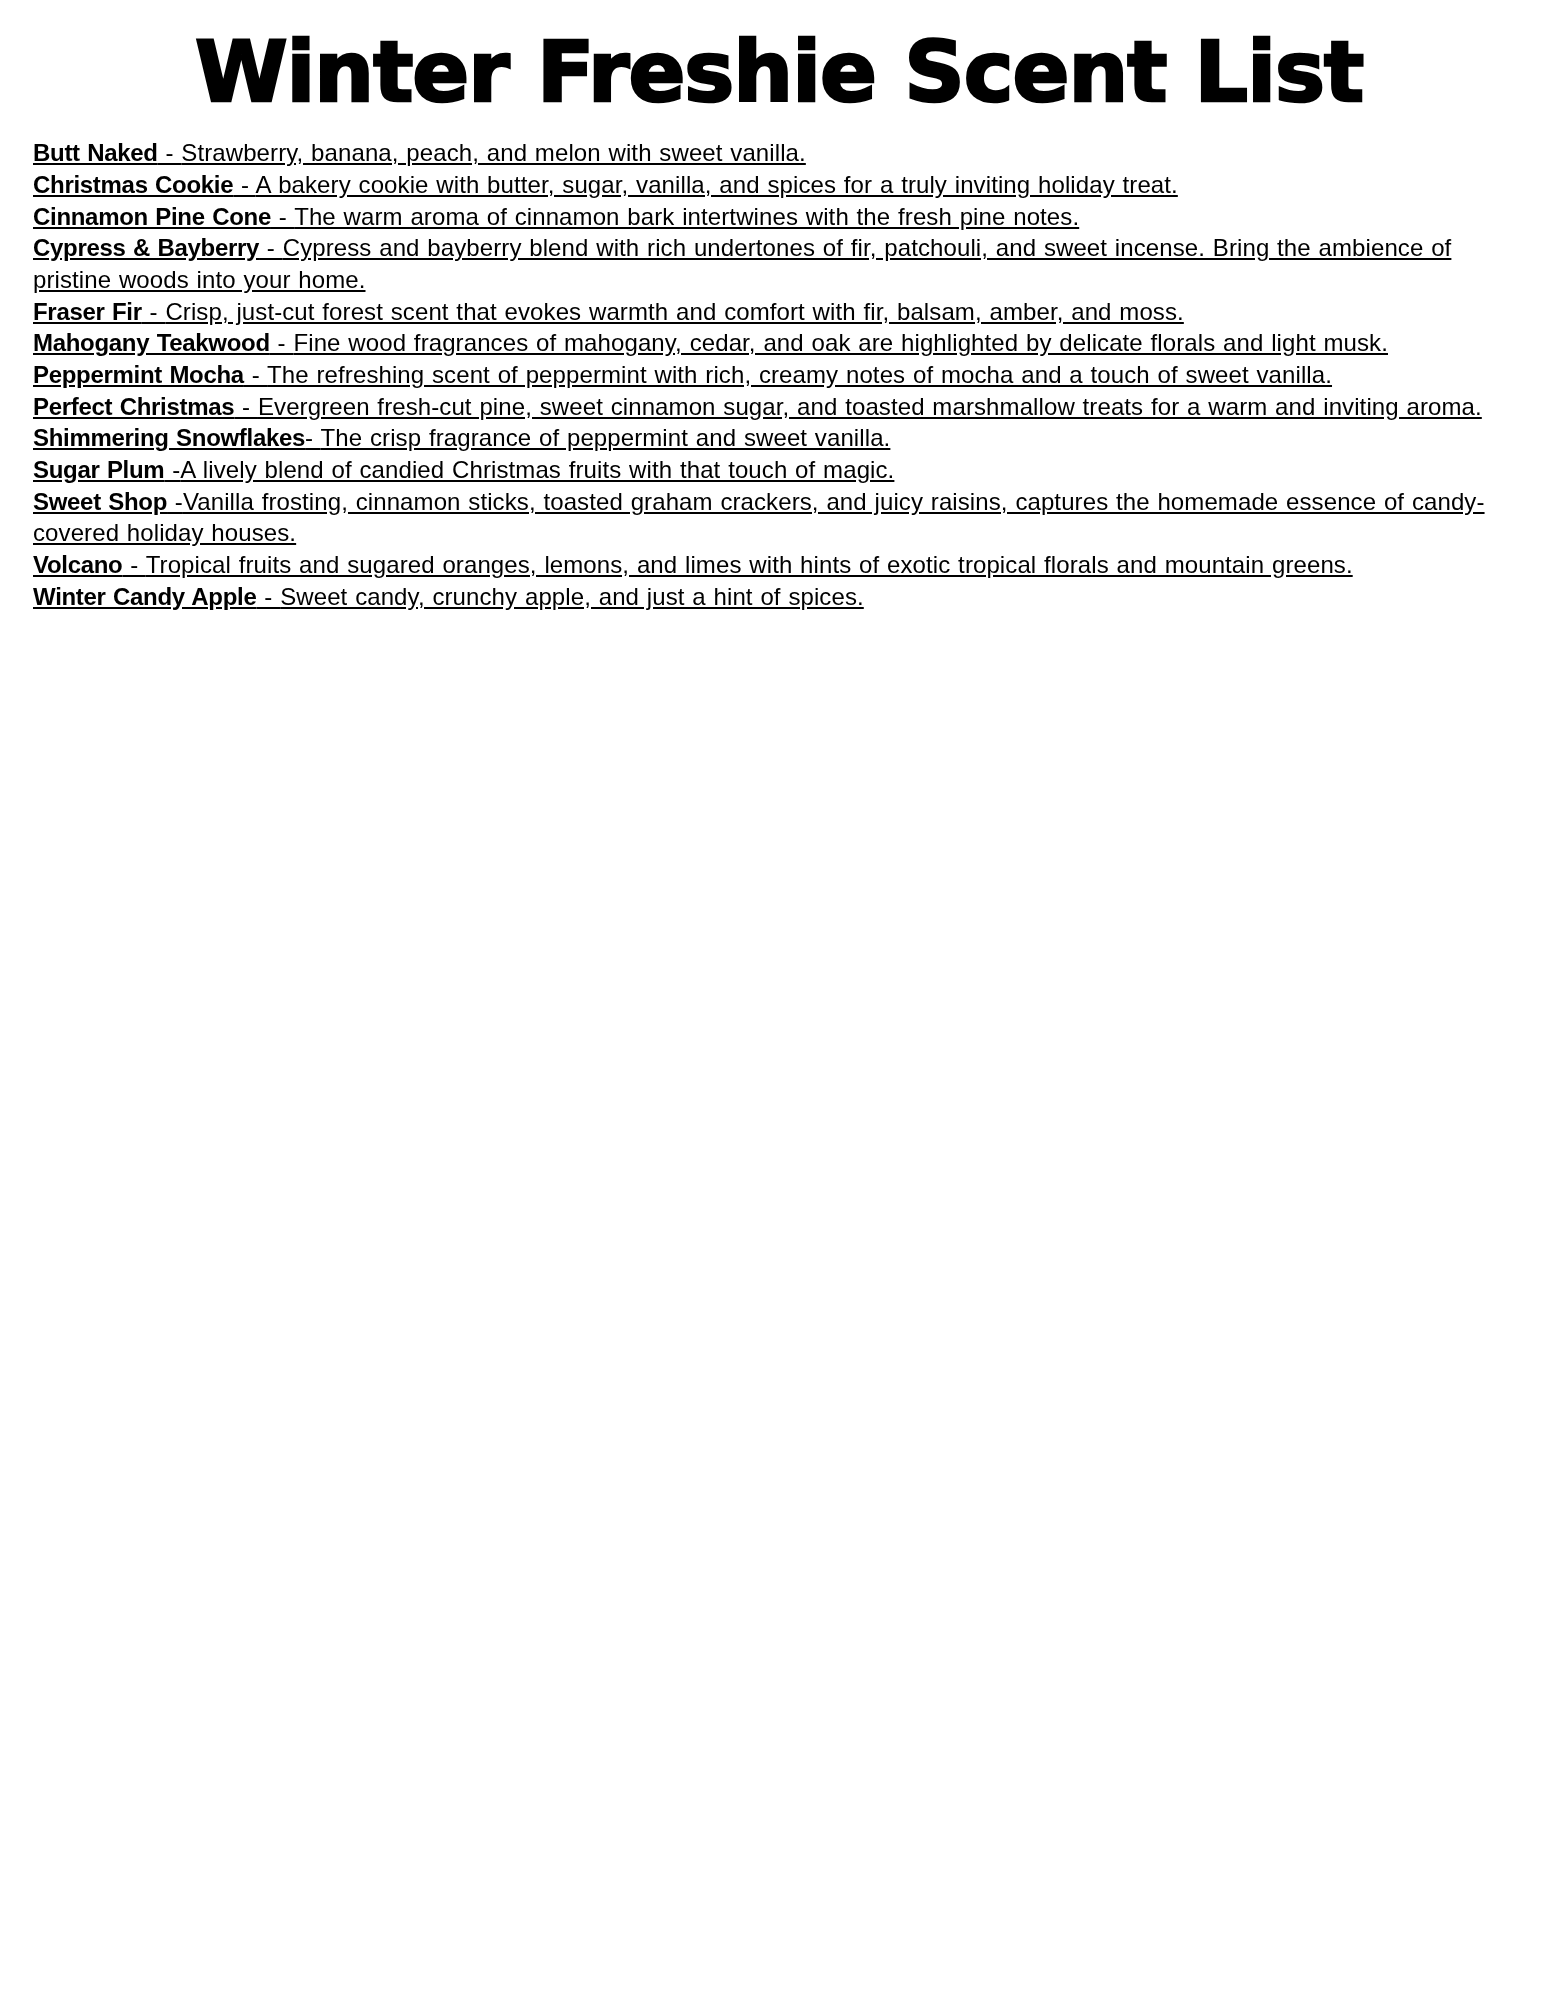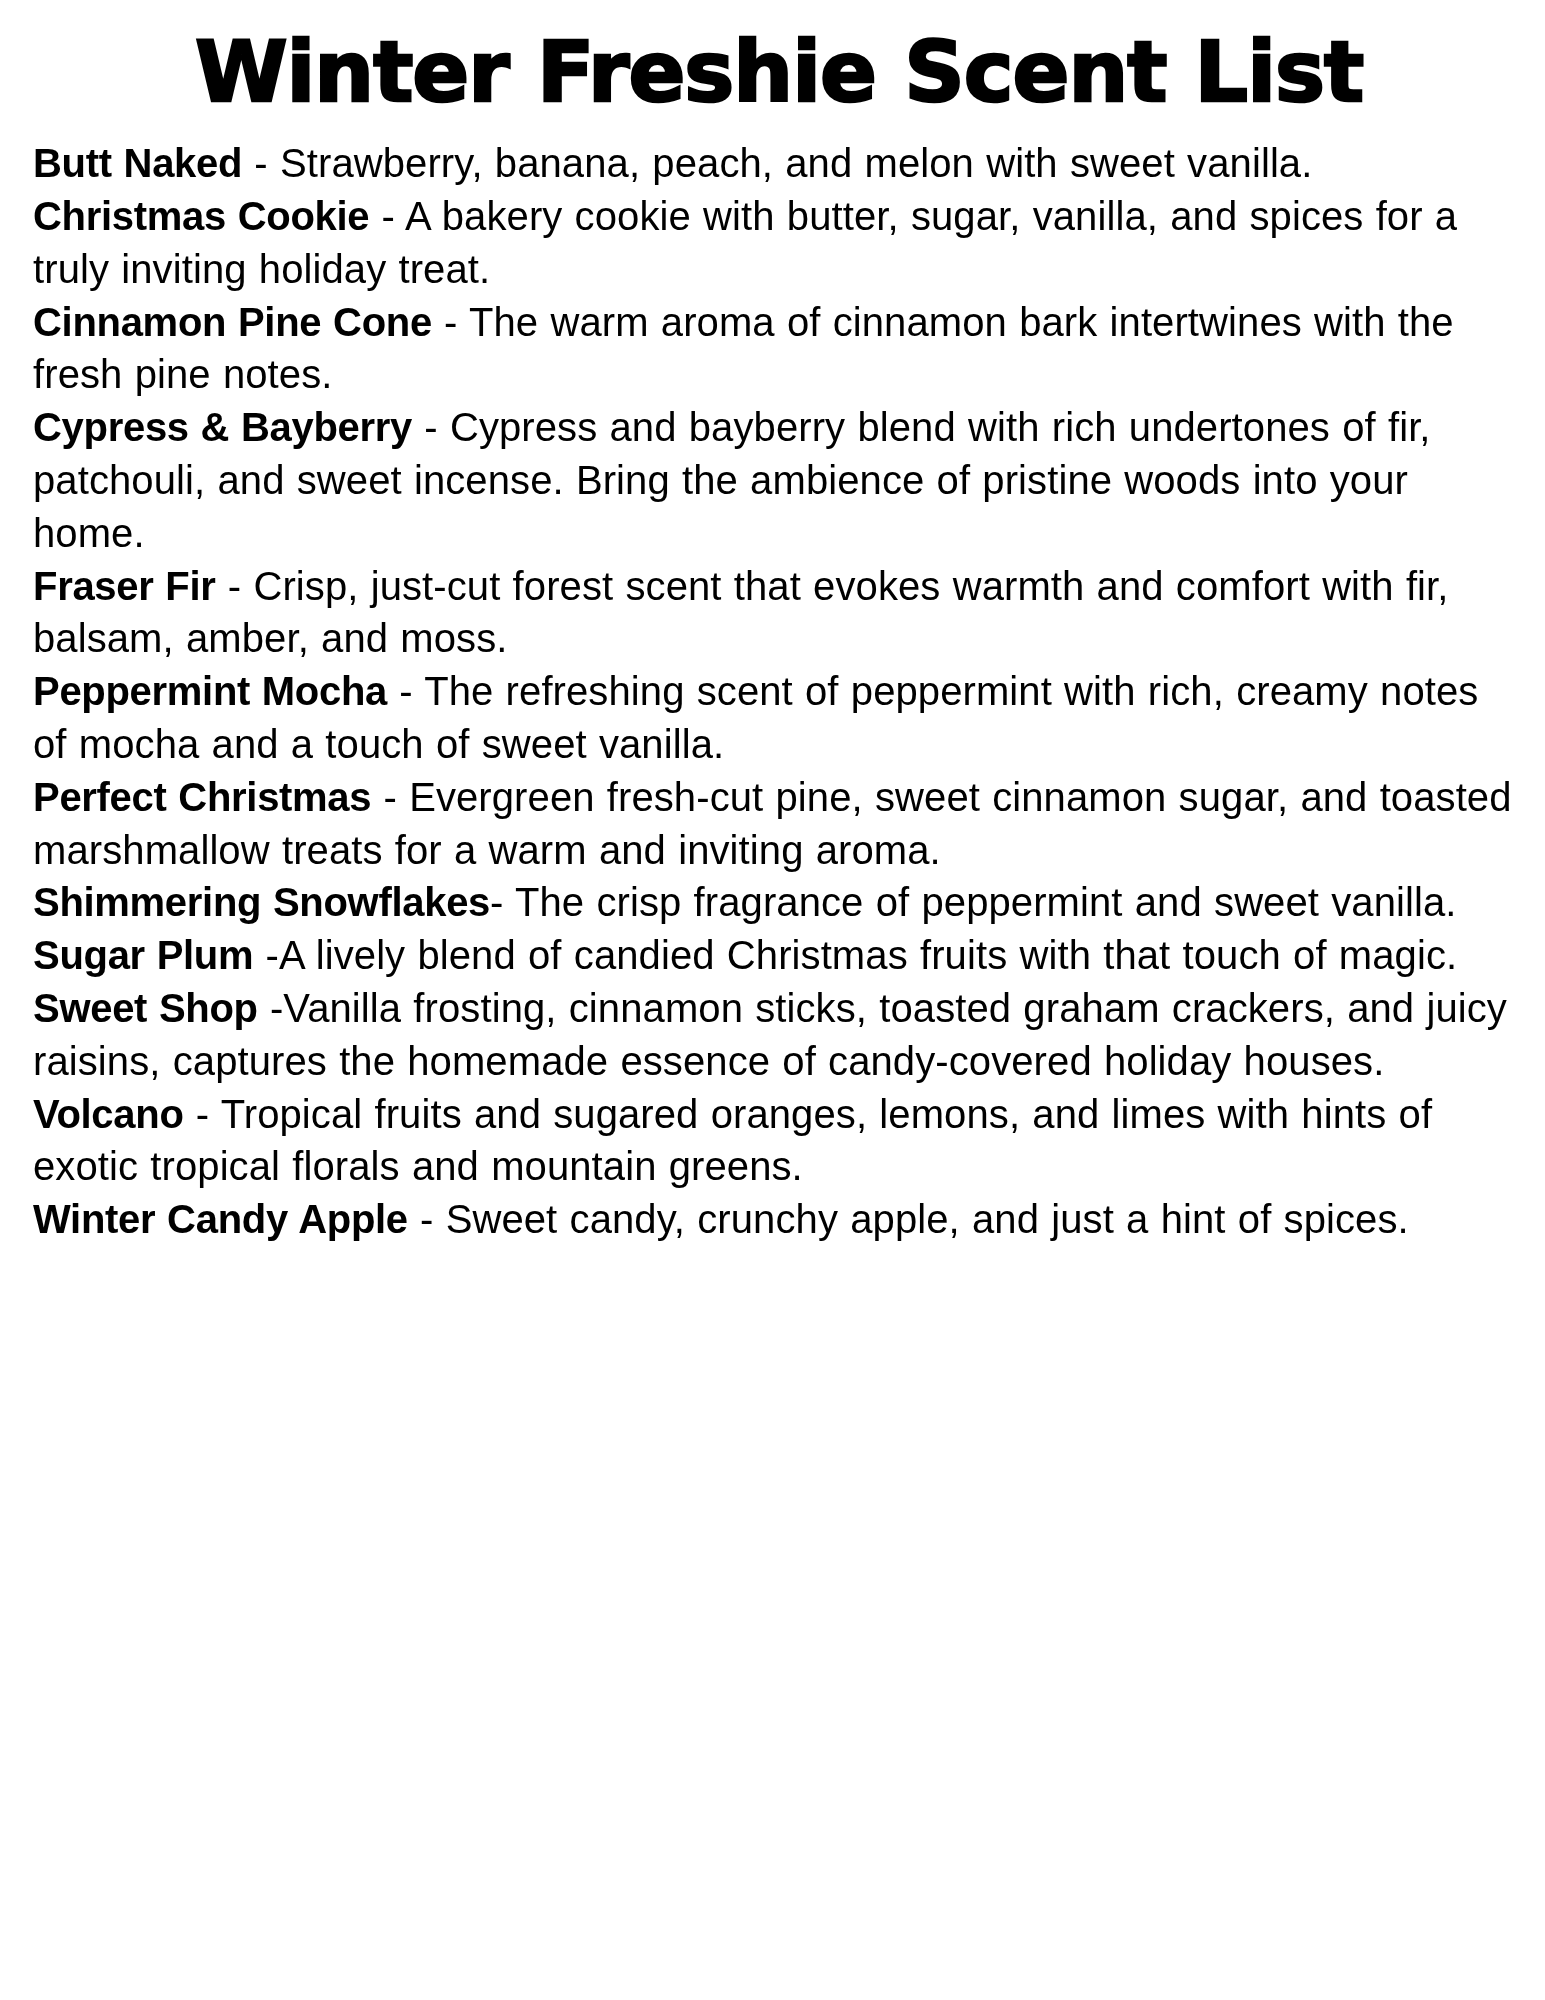--- a/index.html
+++ b/index.html
@@ -28,24 +28,25 @@
     font-size: 84px;
     line-height: 1.3;
     letter-spacing: -1px;
     -webkit-text-stroke: 2.6px #000000;
   }
   .scent-list {
     width: 1482px;
   }
   .scent {
     margin: 0;
-    font-size: 40px;
+    font-size: 24px;
     line-height: 1.32;
     letter-spacing: 0.1px;
     word-spacing: 1px;
+    text-decoration: underline;
   }
   .scent .name {
     font-weight: bold;
     letter-spacing: -0.3px;
   }
   .scent .sep,
   .scent .desc {
     font-weight: normal;
   }
 </style>
@@ -54,20 +55,21 @@
 
 <div class="page">
   <h1 class="page-title">Winter Freshie Scent List</h1>
 
   <div class="scent-list">
     <p class="scent"><span class="name">Butt Naked</span><span class="sep"> - </span><span class="desc">Strawberry, banana, peach, and melon with sweet vanilla.</span></p>
     <p class="scent"><span class="name">Christmas Cookie</span><span class="sep"> - </span><span class="desc">A bakery cookie with butter, sugar, vanilla, and spices for a truly inviting holiday treat.</span></p>
     <p class="scent"><span class="name">Cinnamon Pine Cone</span><span class="sep"> - </span><span class="desc">The warm aroma of cinnamon bark intertwines with the fresh pine notes.</span></p>
     <p class="scent"><span class="name">Cypress &amp; Bayberry</span><span class="sep"> - </span><span class="desc">Cypress and bayberry blend with rich undertones of fir, patchouli, and sweet incense. Bring the ambience of pristine woods into your home.</span></p>
     <p class="scent"><span class="name">Fraser Fir</span><span class="sep"> - </span><span class="desc">Crisp, just-cut forest scent that evokes warmth and comfort with fir, balsam, amber, and moss.</span></p>
+    <p class="scent"><span class="name">Mahogany Teakwood</span><span class="sep"> - </span><span class="desc">Fine wood fragrances of mahogany, cedar, and oak are highlighted by delicate florals and light musk.</span></p>
     <p class="scent"><span class="name">Peppermint Mocha</span><span class="sep"> - </span><span class="desc">The refreshing scent of peppermint with rich, creamy notes of mocha and a touch of sweet vanilla.</span></p>
     <p class="scent"><span class="name">Perfect Christmas</span><span class="sep"> - </span><span class="desc">Evergreen fresh-cut pine, sweet cinnamon sugar, and toasted marshmallow treats for a warm and inviting aroma.</span></p>
     <p class="scent"><span class="name">Shimmering Snowflakes</span><span class="sep">- </span><span class="desc">The crisp fragrance of peppermint and sweet vanilla.</span></p>
     <p class="scent"><span class="name">Sugar Plum</span><span class="sep"> -</span><span class="desc">A lively blend of candied Christmas fruits with that touch of magic.</span></p>
     <p class="scent"><span class="name">Sweet Shop</span><span class="sep"> -</span><span class="desc">Vanilla frosting, cinnamon sticks, toasted graham crackers, and juicy raisins, captures the homemade essence of candy-covered holiday houses.</span></p>
     <p class="scent"><span class="name">Volcano</span><span class="sep"> - </span><span class="desc">Tropical fruits and sugared oranges, lemons, and limes with hints of exotic tropical florals and mountain greens.</span></p>
     <p class="scent"><span class="name">Winter Candy Apple</span><span class="sep"> - </span><span class="desc">Sweet candy, crunchy apple, and just a hint of spices.</span></p>
   </div>
 </div>
 

